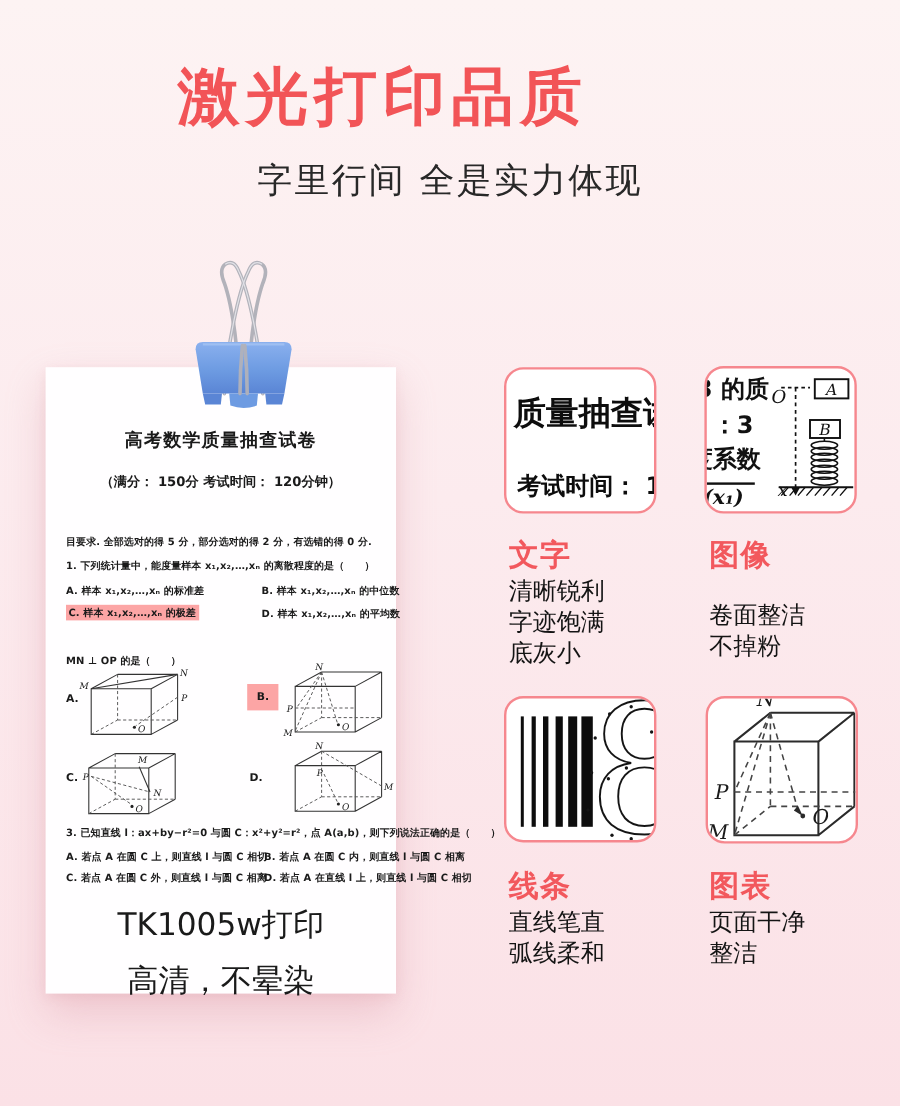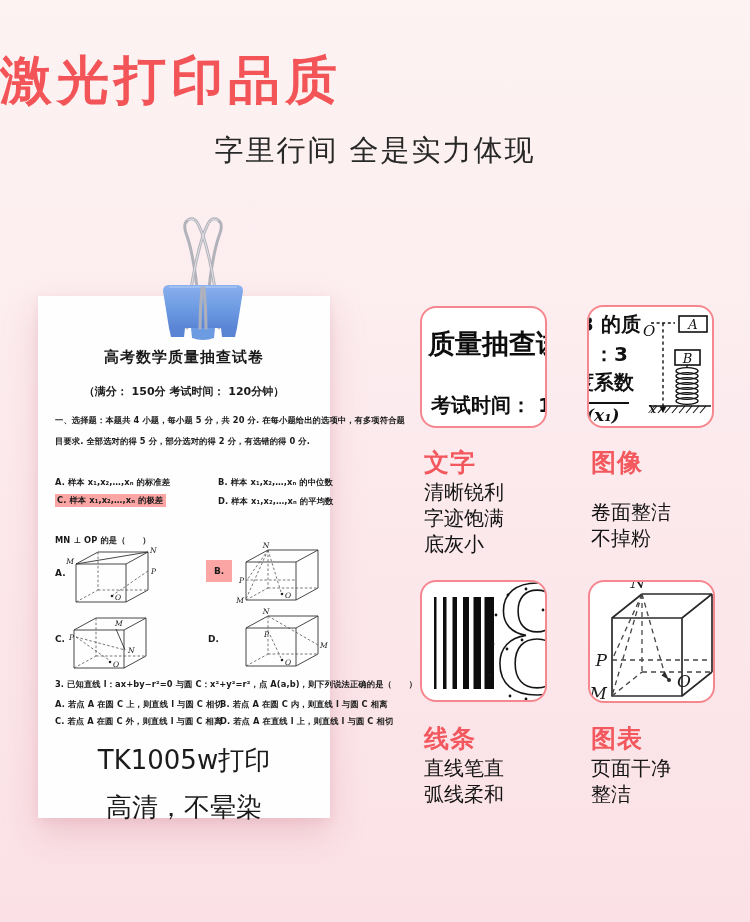--- a/index.html
+++ b/index.html
@@ -2,26 +2,26 @@
 <html><head>
 <meta charset="utf-8">
 <style>
   html,body { margin:0; padding:0; }
   .stage {
     position:relative; width:750px; height:922px; overflow:hidden;
     background:linear-gradient(180deg,#fdf3f3 0%,#fcebee 45%,#fbe1e6 100%);
     font-family:"DejaVu Sans",sans-serif;
   }
   
-  .main-title { position:absolute; top:46px; left:0; width:638px; 
+  .main-title { position:absolute; top:46px; left:0; width:638px; text-align:center;
     font-size:52px; font-weight:900; color:#f25457; letter-spacing:5px; margin:0; }
   .sub-title { position:absolute; top:131px; left:0; width:750px; text-align:center;
     font-size:29px; font-weight:500; color:#282828; letter-spacing:2px; }
   
-  .paper { position:absolute; left:38px; top:296px; width:292px; height:522px; background:#fffeff;
+  .paper { position:absolute; left:38px; top:306px; width:292px; height:522px; background:#fffeff;
     box-shadow:0 16px 32px rgba(213,136,152,.32), 0 3px 9px rgba(213,136,152,.18); }
   .paper .abs { position:absolute; white-space:nowrap; color:#1a1a1a; }
   .p-title { top:52px; left:0; width:100%; text-align:center; font-size:15px; font-weight:700; letter-spacing:1px; }
   .p-meta  { top:88px; left:0; width:100%; text-align:center; font-size:11px; font-weight:700; }
   .ln { font-size:8.3px; font-weight:700; letter-spacing:.1px; }
   .hl { background:#fca5a5; padding:1px 3px 2px 2px; }
   .fig-label { position:absolute; font-size:9px; font-weight:700; color:#1a1a1a; }
   .fig-label.hl { padding:6px 8px; }
   .cube { position:absolute; overflow:visible; }
   .cube path, .cube circle { vector-effect:non-scaling-stroke; }
@@ -58,23 +58,23 @@
 
 <div class="stage">
 
   <h1 class="main-title">激光打印品质</h1>
   <div class="sub-title">字里行间 全是实力体现</div>
 
   <div class="paper">
     <div class="abs p-title">高考数学质量抽查试卷</div>
     <div class="abs p-meta">（满分： 150分  考试时间： 120分钟）</div>
 
-    <div class="abs ln" style="left:17px; top:119px;">一、选择题：本题共 4 小题，每小题 5 分，共 20 分. 在每小题给出的选项中，有多项符合题</div>
     <div class="abs ln" style="left:17px; top:140px;">目要求. 全部选对的得 5 分，部分选对的得 2 分，有选错的得 0 分.</div>
 
+    <div class="abs ln" style="left:17px; top:160px;">1. 下列统计量中，能度量样本 x₁,x₂,…,xₙ 的离散程度的是（　　）</div>
     <div class="abs ln" style="left:17px; top:181px;">A. 样本 x₁,x₂,…,xₙ 的标准差</div>
     <div class="abs ln" style="left:180px; top:181px;">B. 样本 x₁,x₂,…,xₙ 的中位数</div>
     <div class="abs ln" style="left:17px; top:199px;"><span class="hl">C. 样本 x₁,x₂,…,xₙ 的极差</span></div>
     <div class="abs ln" style="left:180px; top:200px;">D. 样本 x₁,x₂,…,xₙ 的平均数</div>
 
     <div class="abs ln" style="left:17px; top:239px;">MN ⊥ OP 的是（　　）</div>
 
     <span class="fig-label" style="left:17px; top:272px;">A.</span>
     <svg class="cube" style="left:28px; top:248px;" width="92" height="66" viewBox="0 0 92 66">
       <g stroke="#333" stroke-width="0.9" fill="none">

